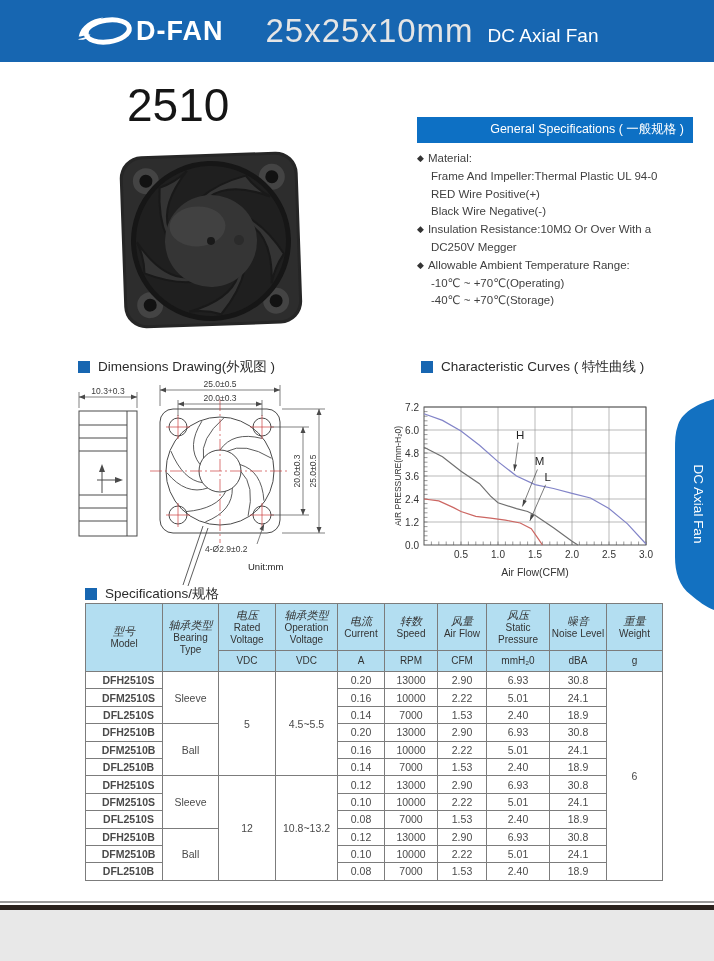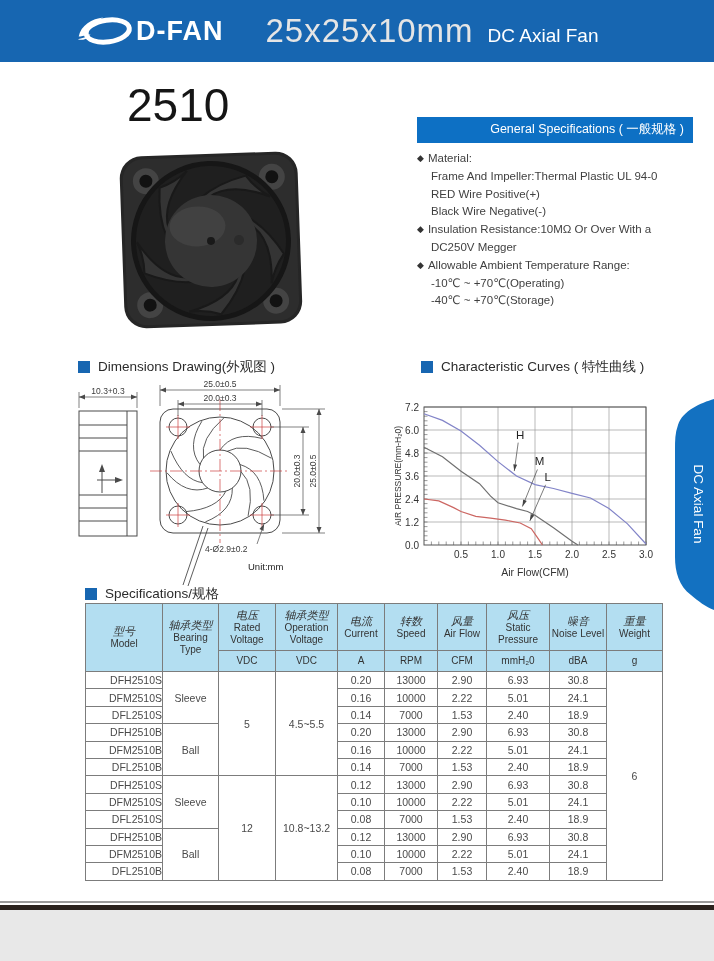--- a/index.html
+++ b/index.html
@@ -34,21 +34,21 @@
   .dims-svg   { position:absolute; left:75px;  top:378px; width:315px; height:212px; }
   .curves-svg { position:absolute; left:392px; top:383px; width:272px; height:212px; }
   .side-tab   { position:absolute; right:0; top:397px; width:41px; height:215px; }
   
   .spec-table { position:absolute; left:85px; top:603px; width:577px; border-collapse:collapse; table-layout:fixed; font-size:10.5px; color:#4a4a4a; }
   .spec-table th, .spec-table td { border:1px solid #7c7c7c; text-align:center; padding:0; font-weight:normal; }
   .spec-table thead th { background:var(--table-head-bg,#b3def1); color:#333; }
   .spec-table thead tr:first-child { height:47px; }
   .spec-table thead tr:nth-child(2) { height:21px; }
   .spec-table tbody td { height:16.4px; }
-  .spec-table td.model-cell { text-align:right; padding-left:9px; }
+  .spec-table td.model-cell { text-align:center; padding-left:9px;font-weight:bold; }
   .th-zh { font-size:11px; line-height:13px;font-style:italic; }
   .th-en { font-size:10px; line-height:12px; }
   
   .footer-divider { position:absolute; left:0; right:0; top:901px; height:2px; background:#9a9a9a; }
   .footer { position:absolute; top:917px; left:0; width:703px; display:flex; justify-content:flex-end; align-items:flex-start; gap:14px; font-size:11px; color:#5a5a5a; }
   .page-badge { background:#1a1411; color:#fff; padding:1px 20px 2px; font-size:11px; letter-spacing:1px; }
   .diag-svg { position:absolute; left:702px; top:925px; width:12px; height:34px; }
   .bottom-bar { position:absolute; left:0; right:0; bottom:0; height:5px; background:var(--bottom-bar,#2a221d); }
 </style>
 </head>

